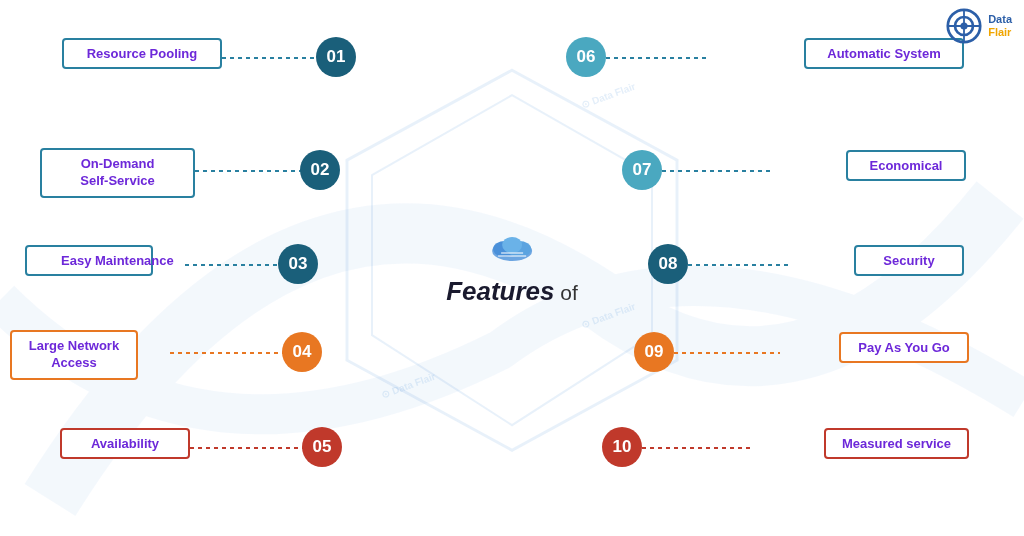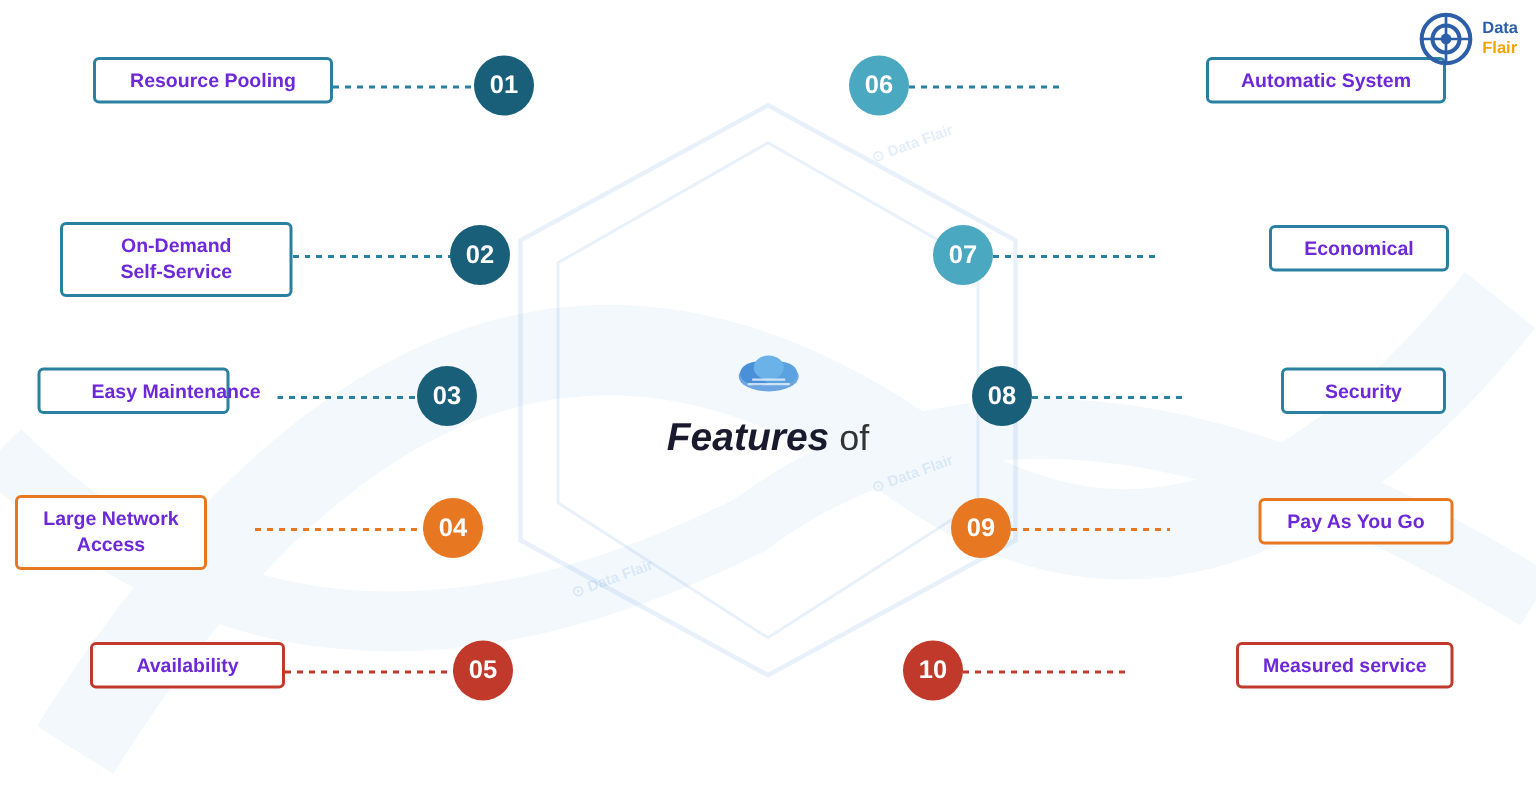--- a/index.html
+++ b/index.html
@@ -170,21 +170,21 @@
       <ellipse cx="25" cy="22" rx="20" ry="10" fill="#4a90d9" opacity="0.8"></ellipse>
       <ellipse cx="18" cy="20" rx="12" ry="8" fill="#4a90d9"></ellipse>
       <ellipse cx="32" cy="20" rx="12" ry="8" fill="#5ba3e0"></ellipse>
       <ellipse cx="25" cy="16" rx="10" ry="8" fill="#6ab2e8"></ellipse>
 
       <line x1="14" y1="24" x2="36" y2="24" stroke="white" stroke-width="1.5" opacity="0.7"></line>
       <line x1="11" y1="27" x2="39" y2="27" stroke="white" stroke-width="1.5" opacity="0.7"></line>
     </svg>
   </div>
   <div style="font-size:26px; font-weight:900; color:#1a1a2e;">
-    <span style="font-style:italic;">Features</span><span style="font-weight:400; font-size:24px; color:#333;"> of</span>
+    <span style="font-style:italic;">Features</span><span style="font-weight:400; font-size:21px; color:#333;"> of</span>
   </div>
 </div>
 
 <div class="feature-box teal" style="left:62px; top:38px; width:160px;">
   Resource Pooling
 </div>
 <div class="dot-line teal" style="left:222px; top:57px; width:100px;"></div>
 <div class="num-circle num-teal-dark" style="left:316px; top:37px;">01</div>
 
 <div class="feature-box teal" style="left:40px; top:148px; width:155px; white-space:normal; line-height:1.3;">

